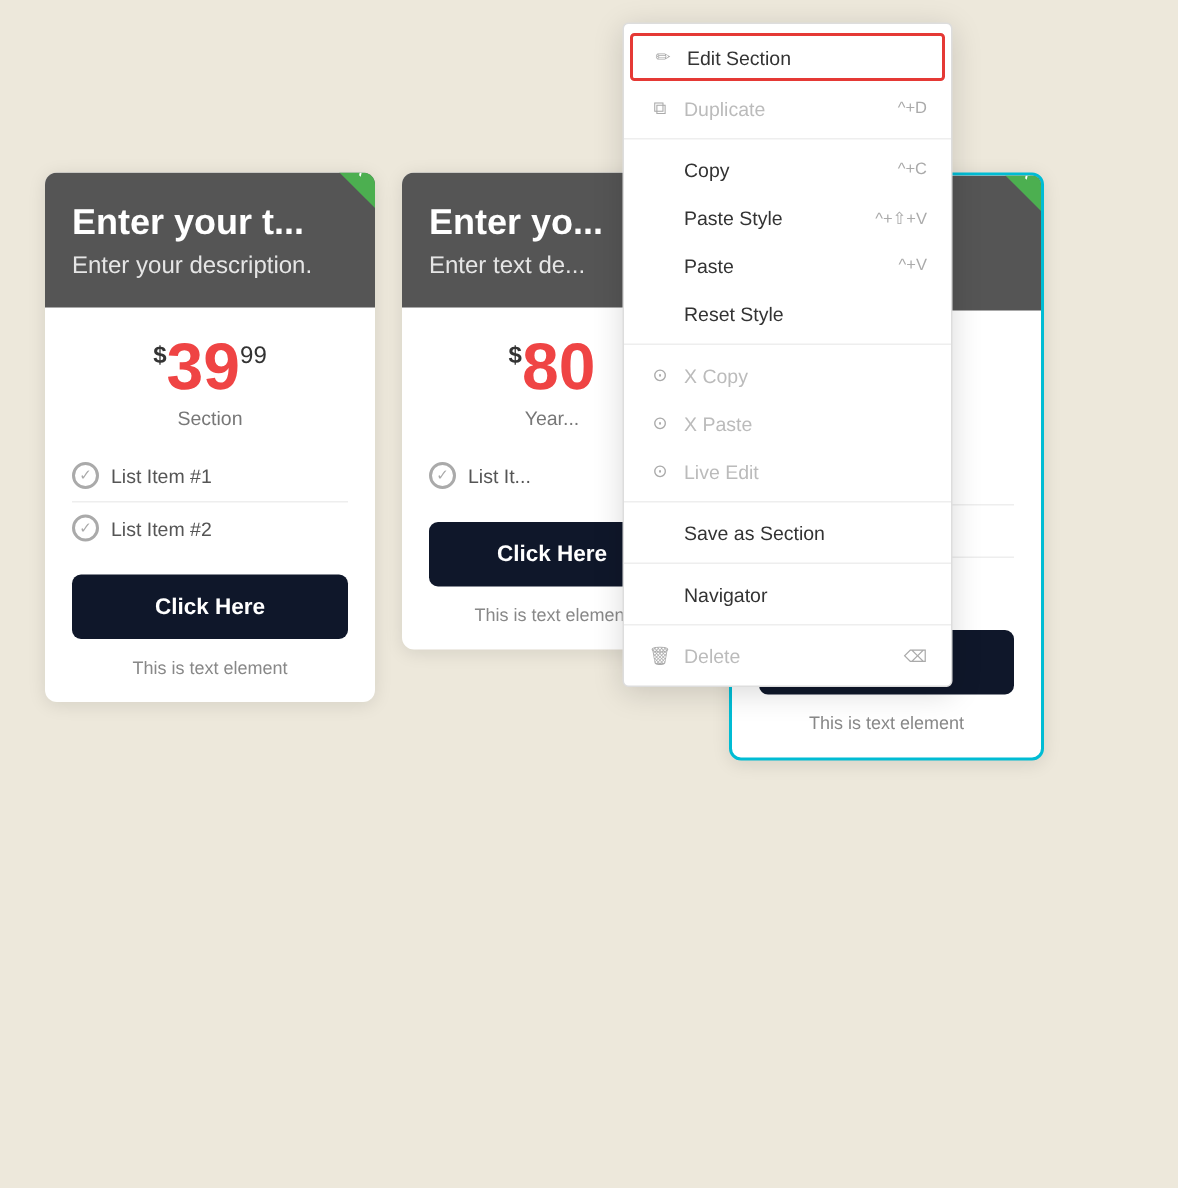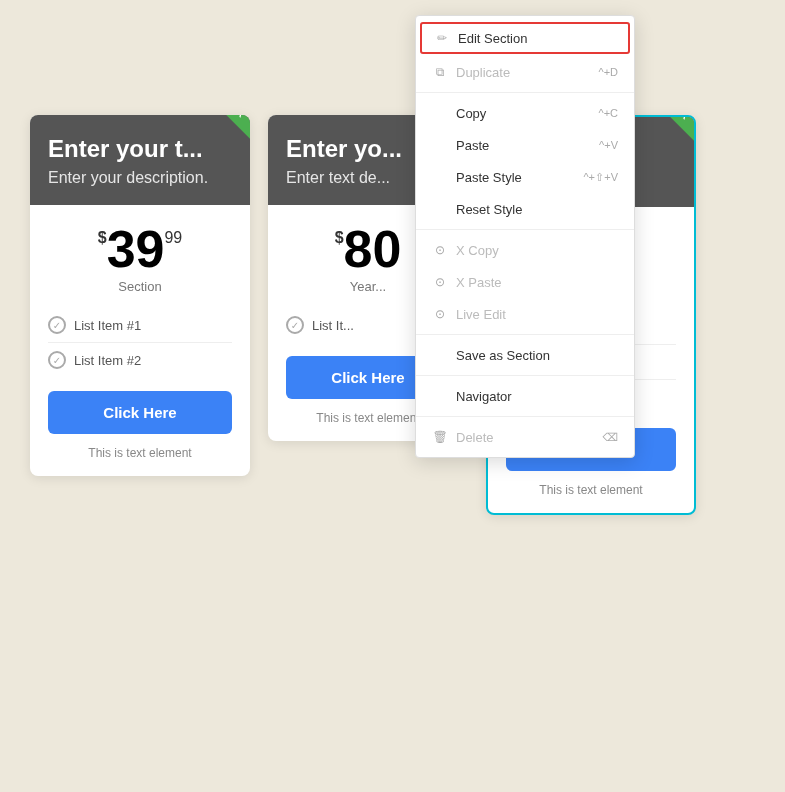--- a/index.html
+++ b/index.html
@@ -84,23 +84,23 @@
     }
 
     .price-dollar {
       font-size: 16px;
       font-weight: bold;
       color: #333;
       margin-top: 6px;
     }
 
     .price-main {
-      font-size: 52px;
+      font-size: 44px;
       font-weight: bold;
-      color: #000000;
+      color: #ef4444;
       line-height: 1;
     }
 
     .price-cents {
       font-size: 16px;
       font-weight: normal;
       color: #333;
       margin-top: 6px;
     }
 
@@ -138,21 +138,21 @@
       display: flex;
       align-items: center;
       justify-content: center;
       font-size: 10px;
       color: #aaa;
     }
 
     .click-btn {
       display: block;
       width: 100%;
-      background: #3b82f6;
+      background: #0f172a;
       color: white;
       border: none;
       border-radius: 6px;
       padding: 13px;
       font-size: 15px;
       font-weight: bold;
       cursor: pointer;
       margin-bottom: 12px;
     }
 
@@ -250,31 +250,31 @@
     <span class="menu-item-left">
       <span class="menu-icon"></span>
       <span>Copy</span>
     </span>
     <span class="shortcut">^+C</span>
   </div>
 
   <div class="menu-item">
     <span class="menu-item-left">
       <span class="menu-icon"></span>
+      <span>Paste Style</span>
+    </span>
+    <span class="shortcut">^+⇧+V</span>
+  </div>
+
+  <div class="menu-item">
+    <span class="menu-item-left">
+      <span class="menu-icon"></span>
       <span>Paste</span>
     </span>
     <span class="shortcut">^+V</span>
-  </div>
-
-  <div class="menu-item">
-    <span class="menu-item-left">
-      <span class="menu-icon"></span>
-      <span>Paste Style</span>
-    </span>
-    <span class="shortcut">^+⇧+V</span>
   </div>
 
   <div class="menu-item">
     <span class="menu-item-left">
       <span class="menu-icon"></span>
       <span>Reset Style</span>
     </span>
   </div>
 
   <div class="menu-divider"></div>

